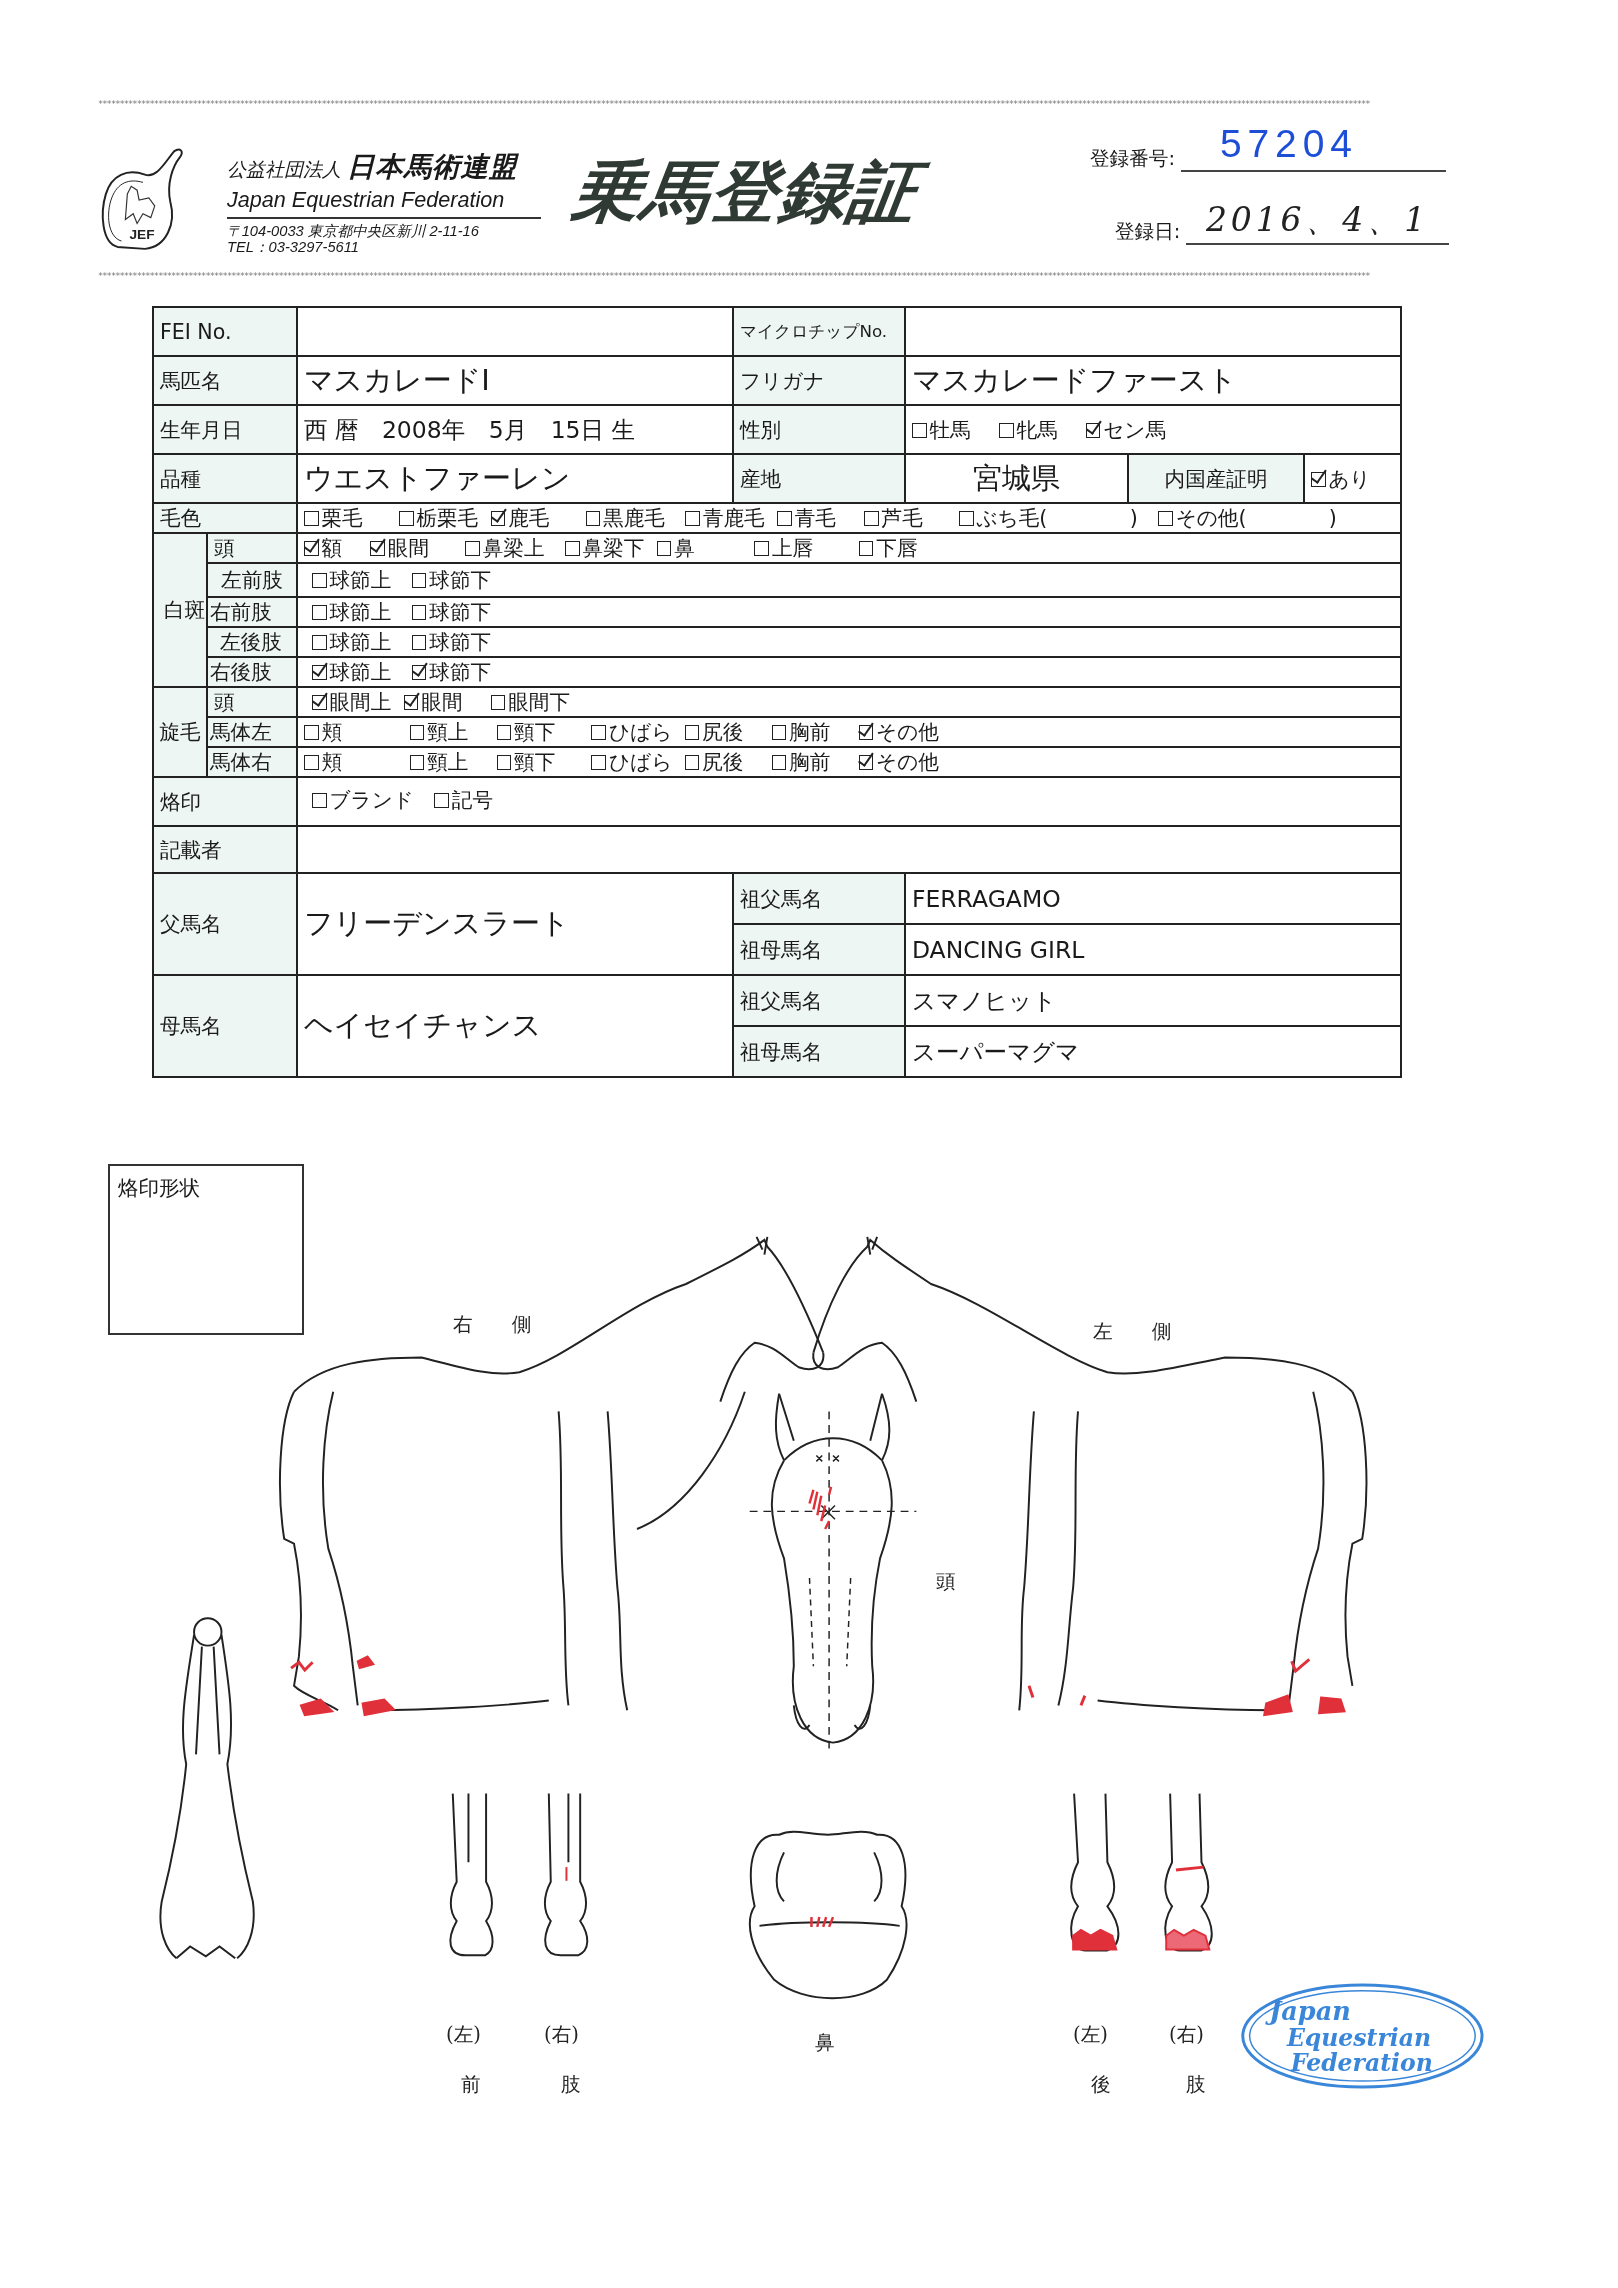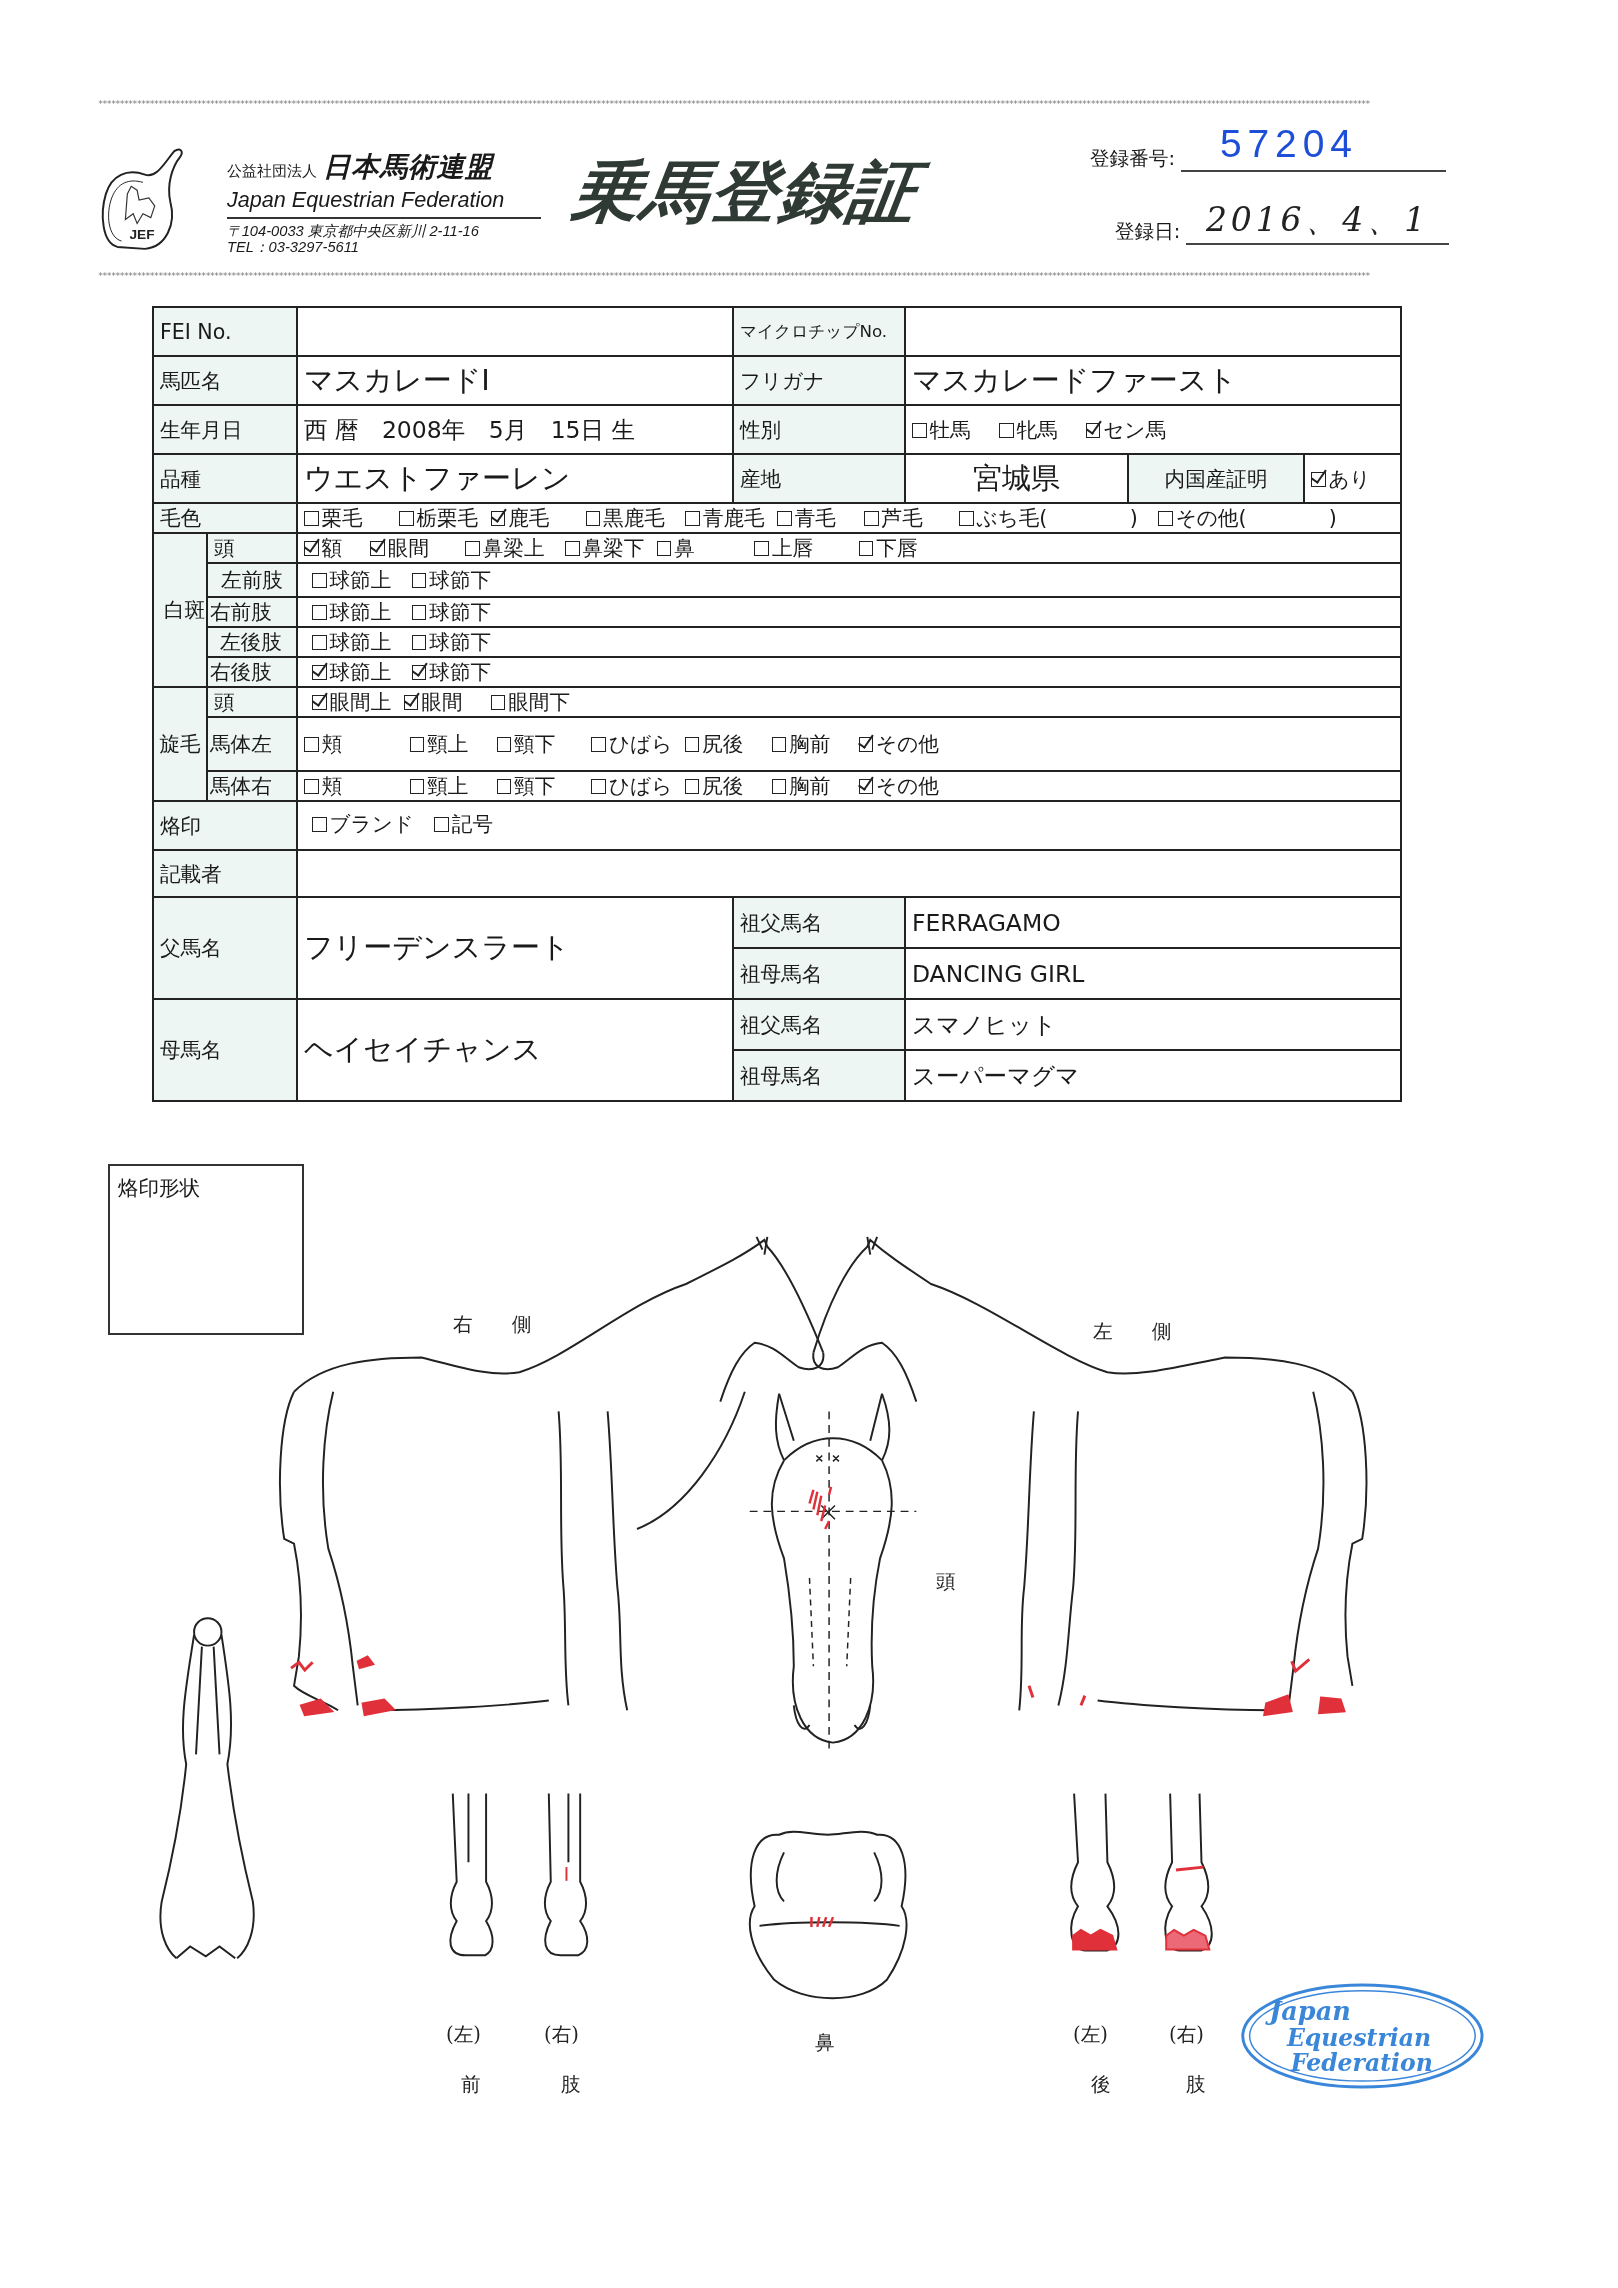--- a/index.html
+++ b/index.html
@@ -8,21 +8,21 @@
 
   .stars { position: absolute; left: 98px; width: 1362px; height: 9.8px; overflow: hidden;
            font-family: "DejaVu Sans Mono", monospace; font-size: 8.8px; line-height: 9.8px; color: #777; letter-spacing: -1px; white-space: nowrap; }
   .stars-top { top: 100px; }
   .stars-bottom { top: 272px; }
 
   
   .logo { position: absolute; left: 98px; top: 145px; width: 88px; height: 108px; }
   .org-block { position: absolute; left: 227px; top: 149px; width: 323px; }
   .org-line1 { display: flex; align-items: baseline; gap: 5.9px; }
-  .org-prefix { font-size: 15px; }
+  .org-prefix { font-size: 19px; font-style: italic; }
   .org-name { font-size: 27.4px; font-style: italic; font-weight: bold; letter-spacing: 1px; }
   .org-en { font-size: 21.6px; font-style: italic; margin-top: 2px; font-family: "Liberation Sans", sans-serif; }
   .org-rule { border-top: 2px solid #333; margin-top: 3.9px; width: 314px; }
   .org-addr, .org-tel { font-size: 14.7px; font-style: italic; line-height: 16.7px; font-family: "Liberation Sans", sans-serif; }
   .org-addr { margin-top: 3.9px; }
 
   .doc-title { position: absolute; left: 573px; top: 147px; font-size: 67px; font-weight: bold; font-style: italic;
                color: #2f3a34; letter-spacing: 2px; transform: skewX(-8deg); }
 
   .reg-row { position: absolute; display: flex; align-items: flex-end; }
@@ -196,21 +196,21 @@
   <tr>
     <td class="lbl" rowspan="3" style="text-align:center;padding:0;">旋毛</td>
     <td class="lbl" style="height:27.4px;">頭</td>
     <td colspan="5" style="height:27.4px;">
       <span class="chk tight"><span class="box on"></span><span>眼間上</span></span>
       <span class="chk"><span class="box on"></span><span>眼間</span></span>
       <span class="chk"><span class="box"></span><span>眼間下</span></span>
     </td>
   </tr>
   <tr>
-    <td class="lbl" style="height:27.4px;padding:12px 2px;">馬体左</td>
+    <td class="lbl" style="height:27.4px;padding:0 2px;">馬体左</td>
     <td colspan="5" style="height:27.4px;">
       <span class="chk" style="margin-right:61px"><span class="box"></span><span>頬</span></span>
       <span class="chk"><span class="box"></span><span>頸上</span></span>
       <span class="chk"><span class="box"></span><span>頸下</span></span>
       <span class="chk tight"><span class="box"></span><span>ひばら</span></span>
       <span class="chk"><span class="box"></span><span>尻後</span></span>
       <span class="chk"><span class="box"></span><span>胸前</span></span>
       <span class="chk"><span class="box on"></span><span>その他</span></span>
     </td>
   </tr>

